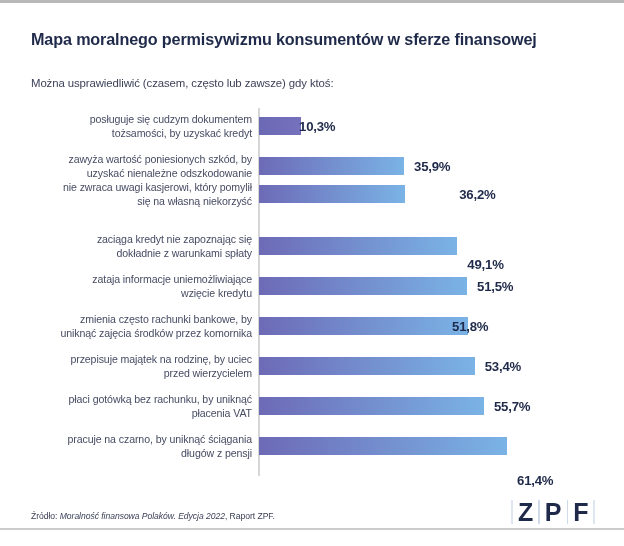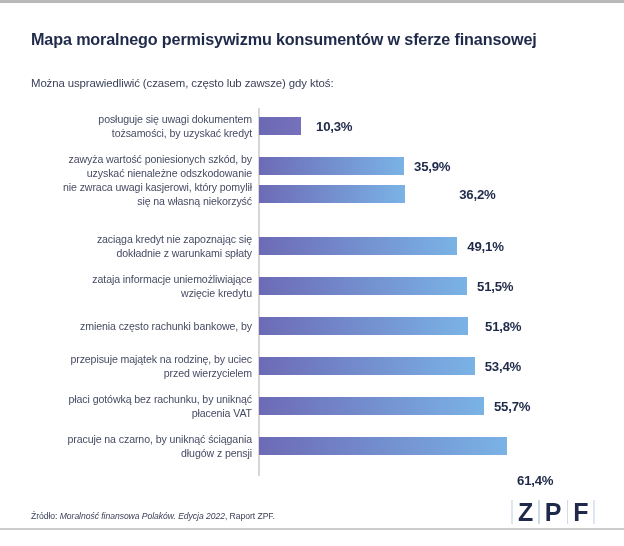--- a/index.html
+++ b/index.html
@@ -155,27 +155,27 @@
 <div id="page">
 
   <div class="chart-title">Mapa moralnego permisywizmu konsumentów w sferze finansowej</div>
   <div class="chart-subtitle">Można usprawiedliwić (czasem, często lub zawsze) gdy ktoś:</div>
 
   <div class="plot">
     <div class="axis-line"></div>
     <div id="rows">
         <div class="row" style="top: 0px;">
           <div class="cat-label">
-            <div>posługuje się uwagi dokumentem</div>
+            <div>posługuje się cudzym dokumentem</div>
             <div>tożsamości, by uzyskać kredyt</div>
           </div>
           <div class="bar-wrap" style="width: 41.6026px;">
             <div class="bar short" title="10,3%" style="width: 41.6026px;"></div>
           </div>
-          <div class="value-label" style="left: 316px; text-align: right;">10,3%</div>
+          <div class="value-label" style="left: 299px; text-align: right;">10,3%</div>
         </div>
         <div class="row" style="top: 40px;">
           <div class="cat-label">
             <div>zawyża wartość poniesionych szkód, by</div>
             <div>uzyskać nienależne odszkodowanie</div>
           </div>
           <div class="bar-wrap" style="width: 145.003px;">
             <div class="bar" title="35,9%" style="width: 145.003px;"></div>
           </div>
           <div class="value-label" style="left: 414.003px;">35,9%</div>
@@ -191,40 +191,41 @@
           <div class="value-label" style="left: 415.215px; margin-left: 44px;">36,2%</div>
         </div>
         <div class="row" style="top: 120px;">
           <div class="cat-label">
             <div>zaciąga kredyt nie zapoznając się</div>
             <div>dokładnie z warunkami spłaty</div>
           </div>
           <div class="bar-wrap" style="width: 198.319px;">
             <div class="bar" title="49,1%" style="width: 198.319px;"></div>
           </div>
-          <div class="value-label" style="left: 467.319px;">49,1%</div>
+          <div class="value-label" style="left: 467.319px; margin-top: 18px;">49,1%</div>
         </div>
         <div class="row" style="top: 160px;">
           <div class="cat-label">
             <div>zataja informacje uniemożliwiające</div>
             <div>wzięcie kredytu</div>
           </div>
           <div class="bar-wrap" style="width: 208.013px;">
             <div class="bar" title="51,5%" style="width: 208.013px;"></div>
           </div>
           <div class="value-label" style="left: 477.013px;">51,5%</div>
         </div>
         <div class="row" style="top: 200px;">
           <div class="cat-label">
             <div>zmienia często rachunki bankowe, by</div>
+            <div>uniknąć zajęcia środków przez komornika</div>
           </div>
           <div class="bar-wrap" style="width: 209.225px;">
             <div class="bar" title="51,8%" style="width: 209.225px;"></div>
           </div>
-          <div class="value-label" style="left: 485px;">51,8%</div>
+          <div class="value-label" style="left: 452px;">51,8%</div>
         </div>
         <div class="row" style="top: 240px;">
           <div class="cat-label">
             <div>przepisuje majątek na rodzinę, by uciec</div>
             <div>przed wierzycielem</div>
           </div>
           <div class="bar-wrap" style="width: 215.687px;">
             <div class="bar" title="53,4%" style="width: 215.687px;"></div>
           </div>
           <div class="value-label" style="left: 484.687px;">53,4%</div>

